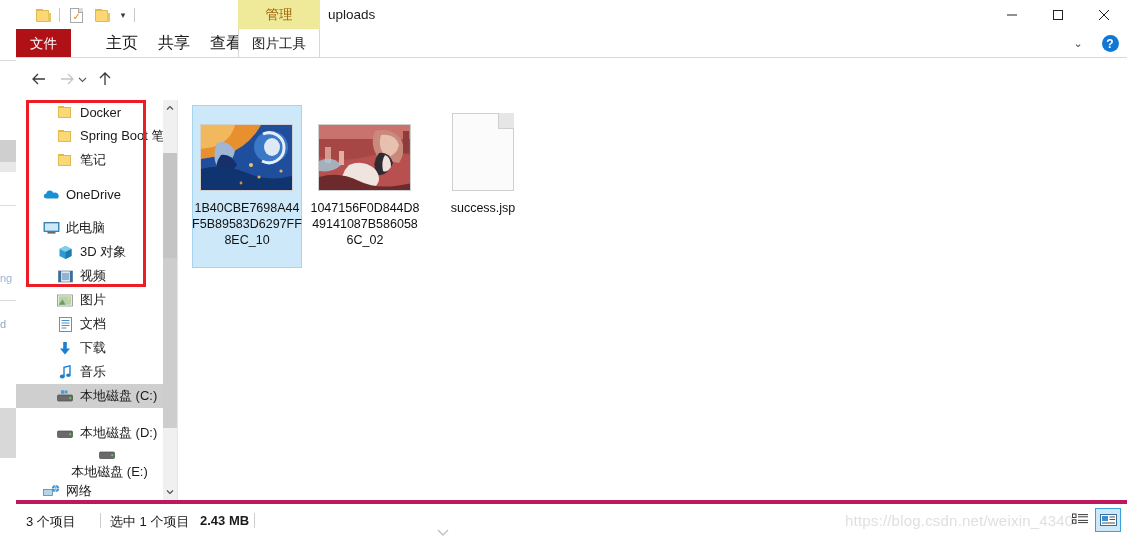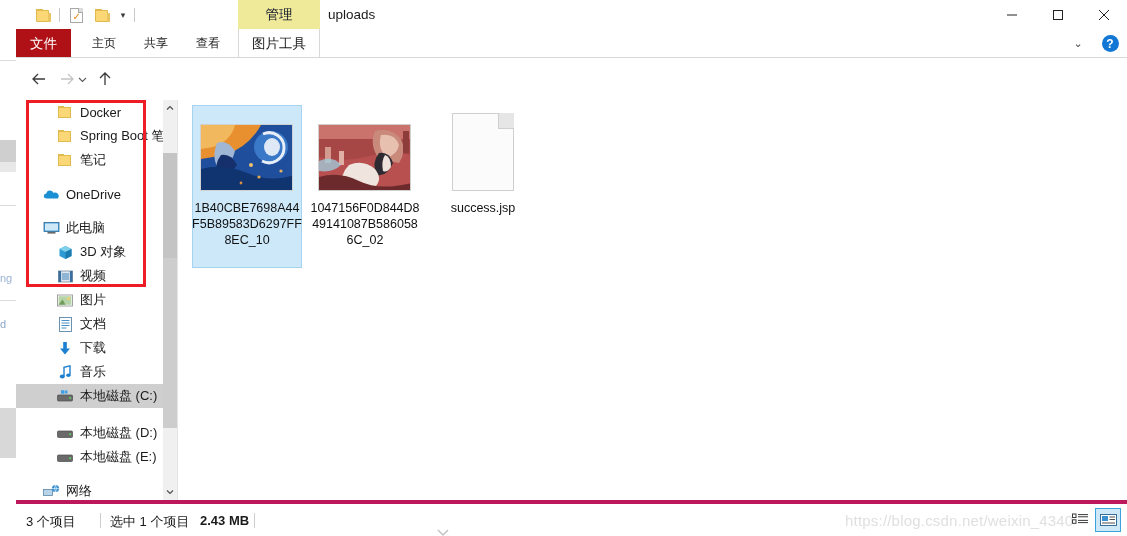--- a/index.html
+++ b/index.html
@@ -38,37 +38,37 @@
   .folder-ico .body { position:absolute; left:0; top:1px; width:13px; height:12px; background:#fcd775; border:1px solid #e0b94f; border-radius:0 0 1px 1px; }
   .folder-ico .tab { position:absolute; left:0; top:0px; width:7px; height:3px; background:#fcd775; border:1px solid #e0b94f; border-bottom:none; }
   .folder-ico .edge { position:absolute; left:12px; top:4px; width:3px; height:9px; background:#e8c463; }
   .doc-ico { position:relative; width:13px; height:15px; background:#ffffff; border:1px solid #a8a8a8; }
   .doc-ico .fold { position:absolute; right:-1px; top:-1px; width:5px; height:5px; background:#dcdcdc; border-left:1px solid #a8a8a8; border-bottom:1px solid #a8a8a8; }
   .doc-ico .chk { position:absolute; left:2px; top:4px; font-size:10px; color:#e8840c; line-height:8px; }
   .qat-caret { font-size:9px; color:#3a3a3a; }
 
   .tab-manage {
     position:absolute; left:222px; top:0px; width:82px; height:29px;
-    background:#efe99a; color:#0f172a; font-size:13.5px;
+    background:#efe99a; color:#a16207; font-size:13.5px;
     display:flex; align-items:center; justify-content:center;
   }
   .win-title { position:absolute; left:312px; top:0; height:29px; display:flex; align-items:center; font-size:13.5px; color:#1a1a1a; }
 
   .wctrls { position:absolute; right:0px; top:0; height:29px; display:flex; }
   .wc { width:46px; height:29px; display:flex; align-items:center; justify-content:center; }
   .wc svg { display:block; }
 
   
   .ribbonrow { position:absolute; left:0; top:29px; width:1111px; height:29px; background:#ffffff; }
   .rb-file {
     position:absolute; left:0px; top:0px; width:55px; height:29px;
     background:#b01116; color:#ffffff; font-size:13.5px;
     display:flex; align-items:center; justify-content:center;
   }
-  .rb-tab { position:absolute; top:0; height:29px; display:flex; align-items:center; justify-content:flex-start; font-size:12px; color:#1a1a1a; }
+  .rb-tab { position:absolute; top:0; height:29px; display:flex; align-items:center; justify-content:flex-end; font-size:16px; color:#1a1a1a; }
   .rb-pic {
     position:absolute; left:222px; top:0px; width:82px; height:29px;
     background:#ffffff; color:#1a1a1a; font-size:13.5px;
     display:flex; align-items:center; justify-content:center;
     border-left:1px solid #d8d8d8; border-right:1px solid #d8d8d8;
   }
   .rb-right { position:absolute; right:0; top:0; height:29px; display:flex; align-items:center; }
   .rb-chev { width:30px; height:29px; display:flex; align-items:center; justify-content:center; font-size:11px; color:#4a4a4a; }
   .rb-help { width:34px; height:29px; display:flex; align-items:center; justify-content:center; }
   .help-circle { width:17px; height:17px; border-radius:50%; background:#1277d4; color:#fff; font-size:12px; font-weight:bold; display:flex; align-items:center; justify-content:center; }
@@ -443,21 +443,21 @@
       <div class="nav-item" style="padding-left:40px;margin-top:13px;">
         <span class="nav-ico">
           <svg width="16" height="12" viewBox="0 0 16 12">
               <rect x="0.5" y="4" width="15" height="6.5" rx="1" fill="#6a6a6a" stroke="#4a4a4a" stroke-width="0.7"></rect>
               <circle cx="13.2" cy="7.3" r="1" fill="#5ddc5d"></circle>
             </svg>
         </span>
         <span>本地磁盘 (D:)</span>
       </div>
 
-      <div class="nav-item" style="padding-left:40px;">
+      <div class="nav-item" style="padding-left:40px;flex-direction:column;">
         <span class="nav-ico">
           <svg width="16" height="12" viewBox="0 0 16 12">
               <rect x="0.5" y="4" width="15" height="6.5" rx="1" fill="#6a6a6a" stroke="#4a4a4a" stroke-width="0.7"></rect>
               <circle cx="13.2" cy="7.3" r="1" fill="#5ddc5d"></circle>
             </svg>
         </span>
         <span>本地磁盘 (E:)</span>
       </div>
 
       <div class="nav-gap"></div>

